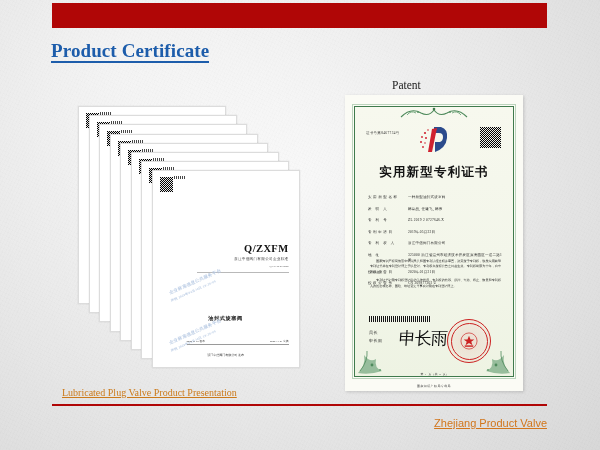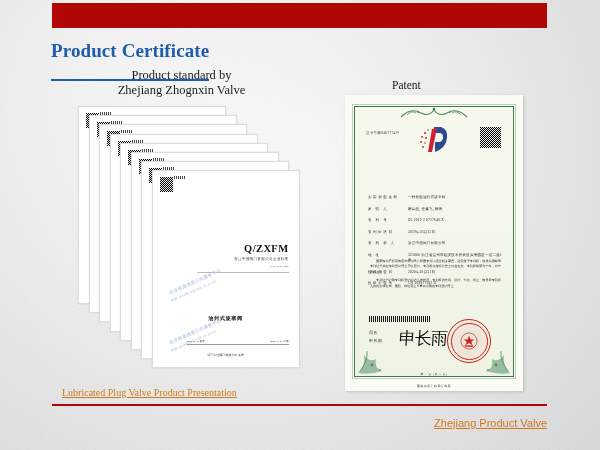--- a/index.html
+++ b/index.html
@@ -41,21 +41,21 @@
   }
 
   
   .page-title {
     position: absolute;
     left: 51px; top: 40px;
     font-size: 19px; font-weight: bold;
     color: #1d5dab;
     letter-spacing: .1px;
     border-bottom: 2px solid #1d5dab;
-    padding-bottom: 18px;
+    padding-bottom: 0px;
     line-height: 21px;
     z-index: 4;
   }
   .subtitle-left {
     position: absolute;
     left: 74px; top: 68px;
     width: 215px;
     text-align: center;
     font-size: 12.5px;
     color: #1a1a1a;
@@ -289,24 +289,20 @@
 </style>
 </head>
 <body>
 
 <div id="slide">
 
   <div class="header-bar"></div>
 
   <div class="page-title">Product Certificate</div>
 
-  <div class="subtitle-left">
-    <div>Product standard by</div>
-    <div>Zhejiang Zhognxin Valve</div>
-  </div>
 
   <div class="subtitle-right">Patent</div>
 
   <div class="doc-stack" id="docStack">
       <div class="doc-sheet" style="left: 0px; top: 0px; z-index: 1;">
         <div class="qr"></div>
         <div class="qr-cap"></div>
       </div>
       <div class="doc-sheet" style="left: 10.5px; top: 9.2px; z-index: 2;">
         <div class="qr"></div>
@@ -374,20 +370,21 @@
           <circle cx="9" cy="13" r="1"></circle>
             <circle cx="4" cy="17" r="1"></circle>
           <circle cx="8" cy="18" r=".8"></circle>
             <circle cx="6" cy="22" r=".9"></circle>
           <circle cx="11" cy="5" r=".8"></circle>
         </g>
       </svg>
 
       <div class="cert-qr"></div>
 
+      <div class="cert-title">实用新型专利证书</div>
 
       <div class="cert-fields" id="certFields">
           <div class="cf-row">
             <span class="cf-label">实用新型名称</span>
             <span class="cf-value">一种新型油封式旋塞阀</span>
           </div>
           <div class="cf-row">
             <span class="cf-label">发 明 人</span>
             <span class="cf-value">韩益品, 任建飞, 韩伟</span>
           </div>

